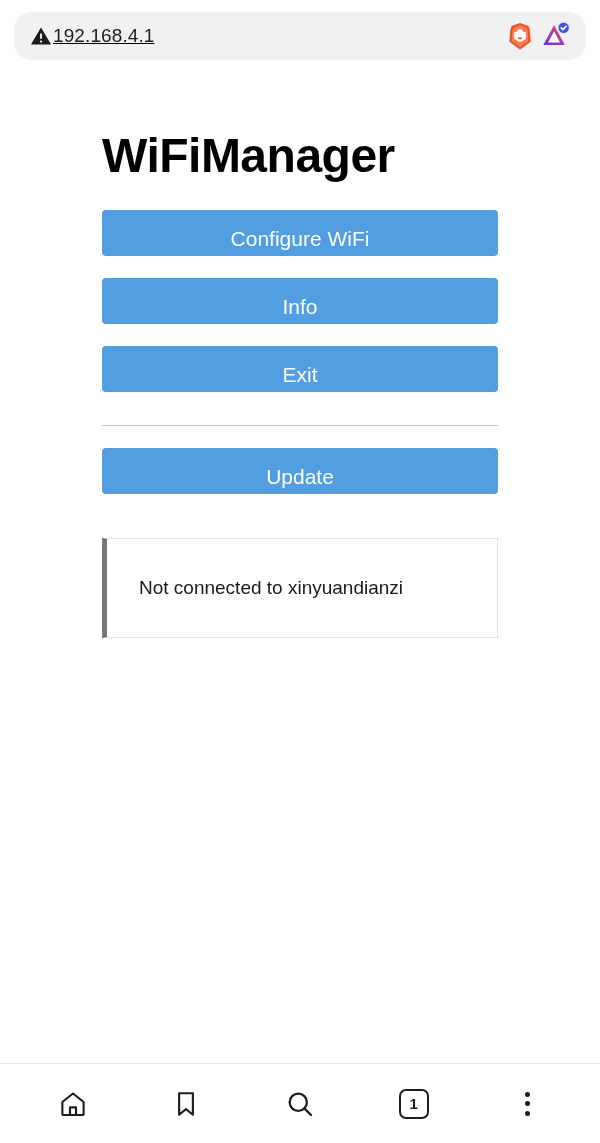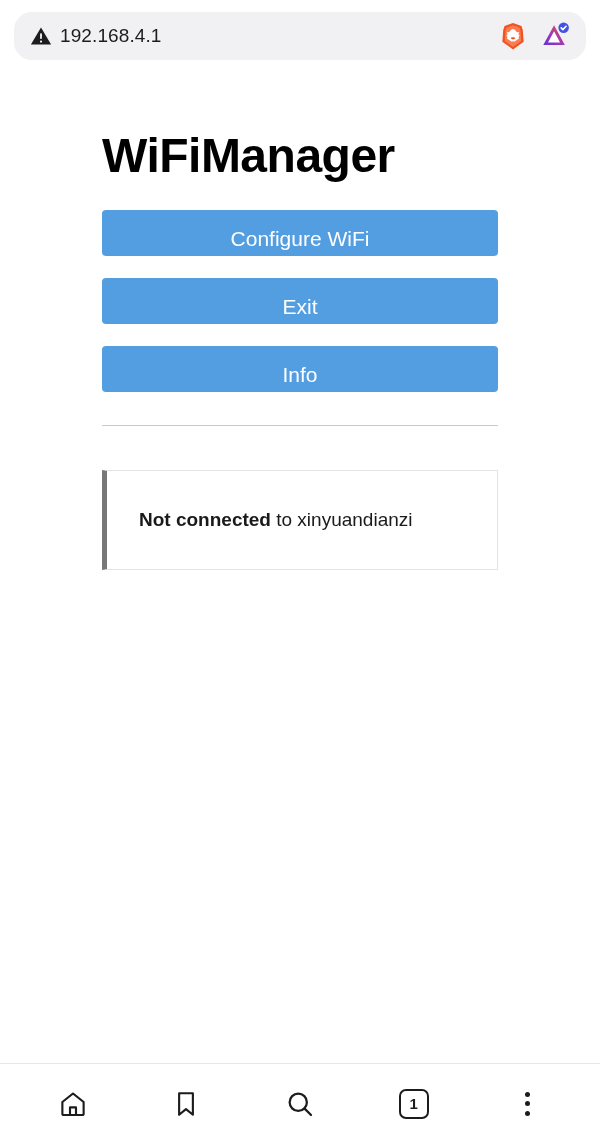--- a/index.html
+++ b/index.html
@@ -22,21 +22,22 @@
     background: #ffffff;
   }
 
   .urlbar {
     height: 48px;
     background: #f1f1f3;
     border-radius: 18px;
     display: flex;
     align-items: center;
     padding: 0 14px 0 16px;
-    gap: 8px;
+    gap: 1px;
+    text-decoration: underline;
   }
 
   .warning-icon {
     flex: 0 0 auto;
     width: 22px;
     height: 22px;
     display: block;
   }
 
   .url-text {
@@ -124,21 +125,21 @@
     background: #ffffff;
     padding: 26px 20px 26px 32px;
     font-size: 19px;
     color: #1a1a1a;
     line-height: 1.35;
     min-height: 100px;
     display: flex;
     align-items: center;
   }
 
-  .msg-box b { font-weight: bold; }
+  .msg-box b { font-weight: normal; }
 
   
   .bottom-nav {
     position: absolute;
     left: 0;
     right: 0;
     bottom: 0;
     height: 80px;
     background: #ffffff;
     border-top: 1px solid #e6e6e8;
@@ -219,25 +220,26 @@
   </div>
 </div>
 
 <div class="page">
   <div class="content">
 
     <h1 class="page-title">WiFiManager</h1>
 
 
     <button class="btn">Configure WiFi</button>
+    <button class="btn">Info</button>
     <button class="btn">Exit</button>
-    <button class="btn">Info</button>
 
     <hr class="divider">
 
+    <button class="btn">Update</button>
 
     <div class="msg-box">
       <span><b>Not connected</b><span> to xinyuandianzi</span></span>
     </div>
 
   </div>
 </div>
 
 <div class="bottom-nav">
 

